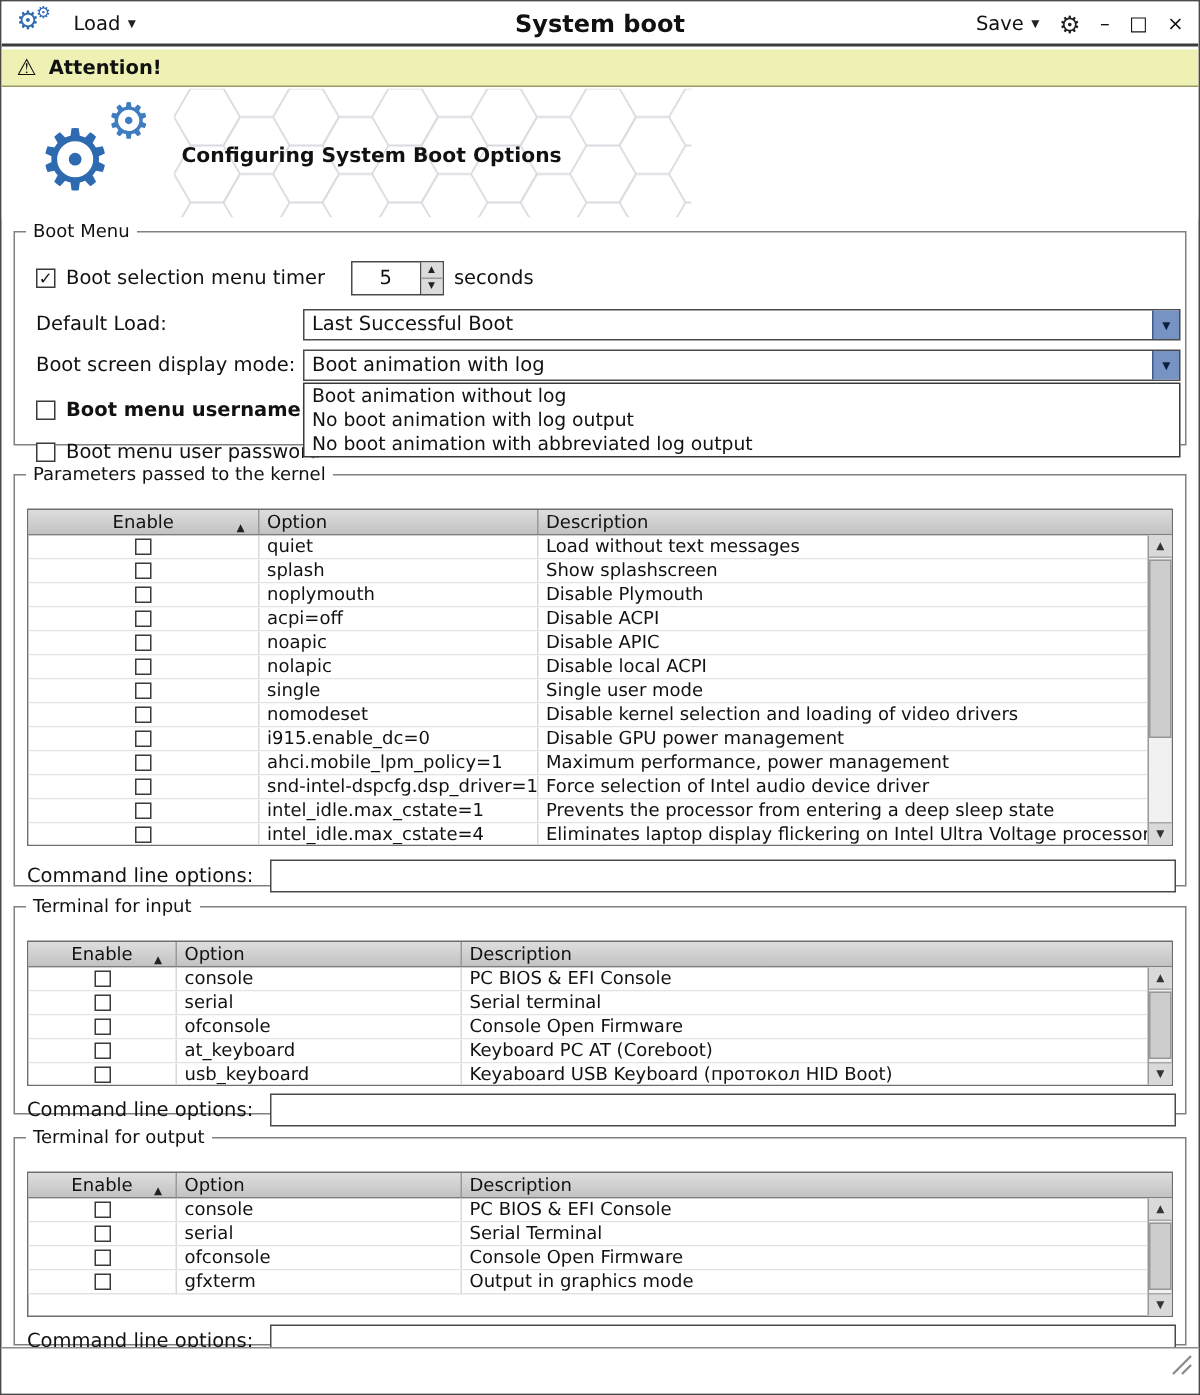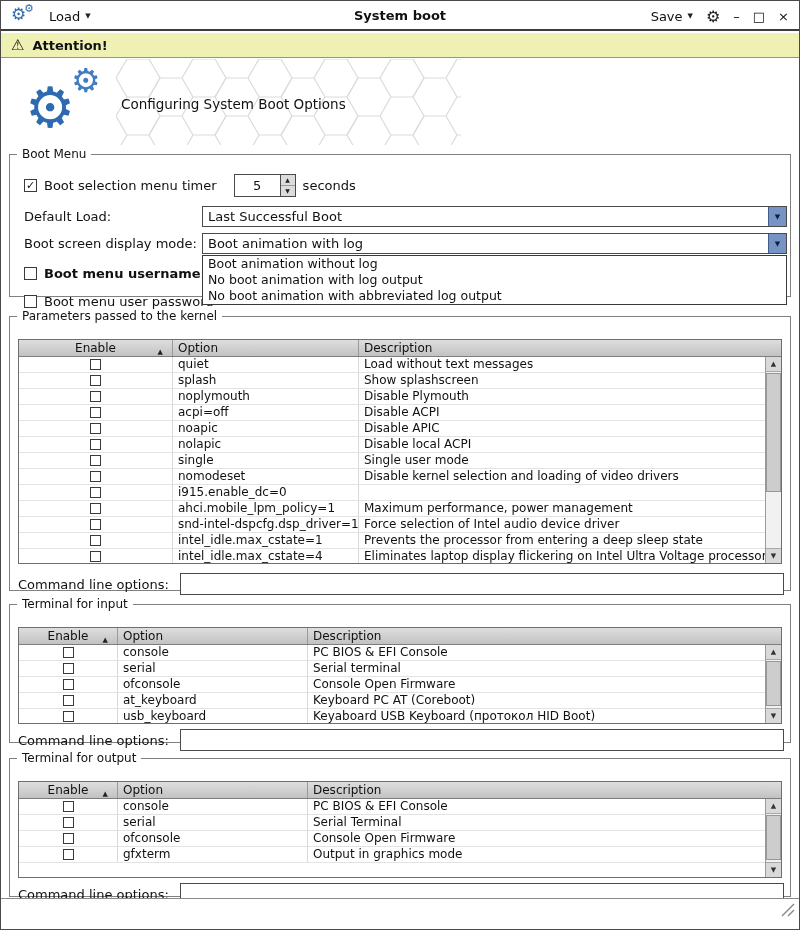--- a/index.html
+++ b/index.html
@@ -6,21 +6,21 @@
   html,body { background:#e8e8e8; }
   body { font-family: "DejaVu Sans", sans-serif; color:#111; }
 
   .window { position:relative; width:800px; height:930px; background:#fff;
             border:1px solid #4a4a4a; overflow:hidden; margin:0 auto; }
 
   
   .titlebar { position:absolute; top:0; left:0; right:0; height:30px;
               background:#fff; border-bottom:2px solid #3c3c3c; }
   .title { position:absolute; left:0; right:0; top:0; height:30px; line-height:30px;
-           text-align:center; font-weight:bold; font-size:13px; }
+           text-align:center; font-weight:bold; font-size:16px; }
   .tb-left { position:absolute; left:10px; top:0; height:30px; display:flex;
              align-items:center; gap:12px; }
   .tb-right { position:absolute; right:10px; top:0; height:30px; display:flex;
               align-items:center; gap:13px; }
   .menu-btn { display:flex; align-items:center; gap:5px; font-size:13px; cursor:default; }
   .caret { font-size:7px; color:#222; }
   .applogo { position:relative; display:inline-block; width:26px; height:22px; }
   .applogo .g1 { position:absolute; left:0; top:1px; font-size:17px; line-height:17px; color:#2e6ab0; }
   .applogo .g2 { position:absolute; left:13px; top:-2px; font-size:11px; line-height:11px; color:#2e6ab0; }
   .tb-gear { font-size:16px; color:#222; }
@@ -32,21 +32,21 @@
              display:flex; align-items:center; gap:8px; padding-left:10px; }
   .warn-icon { font-size:15px; color:#111; }
   .warn-text { font-weight:bold; font-size:13px; }
 
   
   .header { position:absolute; top:57px; left:0; right:0; height:88px; background:#fff; }
   .hexes { position:absolute; left:115px; top:1px; }
   .logo { position:absolute; left:24px; top:4px; width:86px; height:82px; }
   .logo .g1 { position:absolute; left:0; top:18px; font-size:56px; line-height:56px; color:#2e6ab0; }
   .logo .g2 { position:absolute; left:46px; top:2px; font-size:33px; line-height:33px; color:#3f7cc0; }
-  .header-title { position:absolute; left:120px; top:38px; font-size:13.5px; font-weight:normal; }
+  .header-title { position:absolute; left:120px; top:38px; font-size:13.5px; font-weight:bold; }
 
   
   .fs { position:absolute; left:8px; right:8px; border:1px solid #808080; background:#fff; }
   .lg { font-size:12px; padding:0 5px; margin-left:7px; }
   #fs-boot   { top:146px; height:150px; }
   #fs-kernel { top:308px; height:282px; }
   #fs-termin { top:596px; height:146px; }
   #fs-termout{ top:750px; height:146px; }
 
   .lbl { font-size:13px; white-space:nowrap; }
@@ -296,20 +296,21 @@
               <span class="cb sm"></span>
             </div>
           <div class="td">nomodeset</div>
           <div class="td last">Disable kernel selection and loading of video drivers</div>
         </div>
         <div class="tr grid-k">
           <div class="td td-enable">
               <span class="cb sm"></span>
             </div>
           <div class="td">i915.enable_dc=0</div>
+          <div class="td last">Disable GPU power management</div>
         </div>
         <div class="tr grid-k">
           <div class="td td-enable">
               <span class="cb sm"></span>
             </div>
           <div class="td">ahci.mobile_lpm_policy=1</div>
           <div class="td last">Maximum performance, power management</div>
         </div>
         <div class="tr grid-k">
           <div class="td td-enable">

